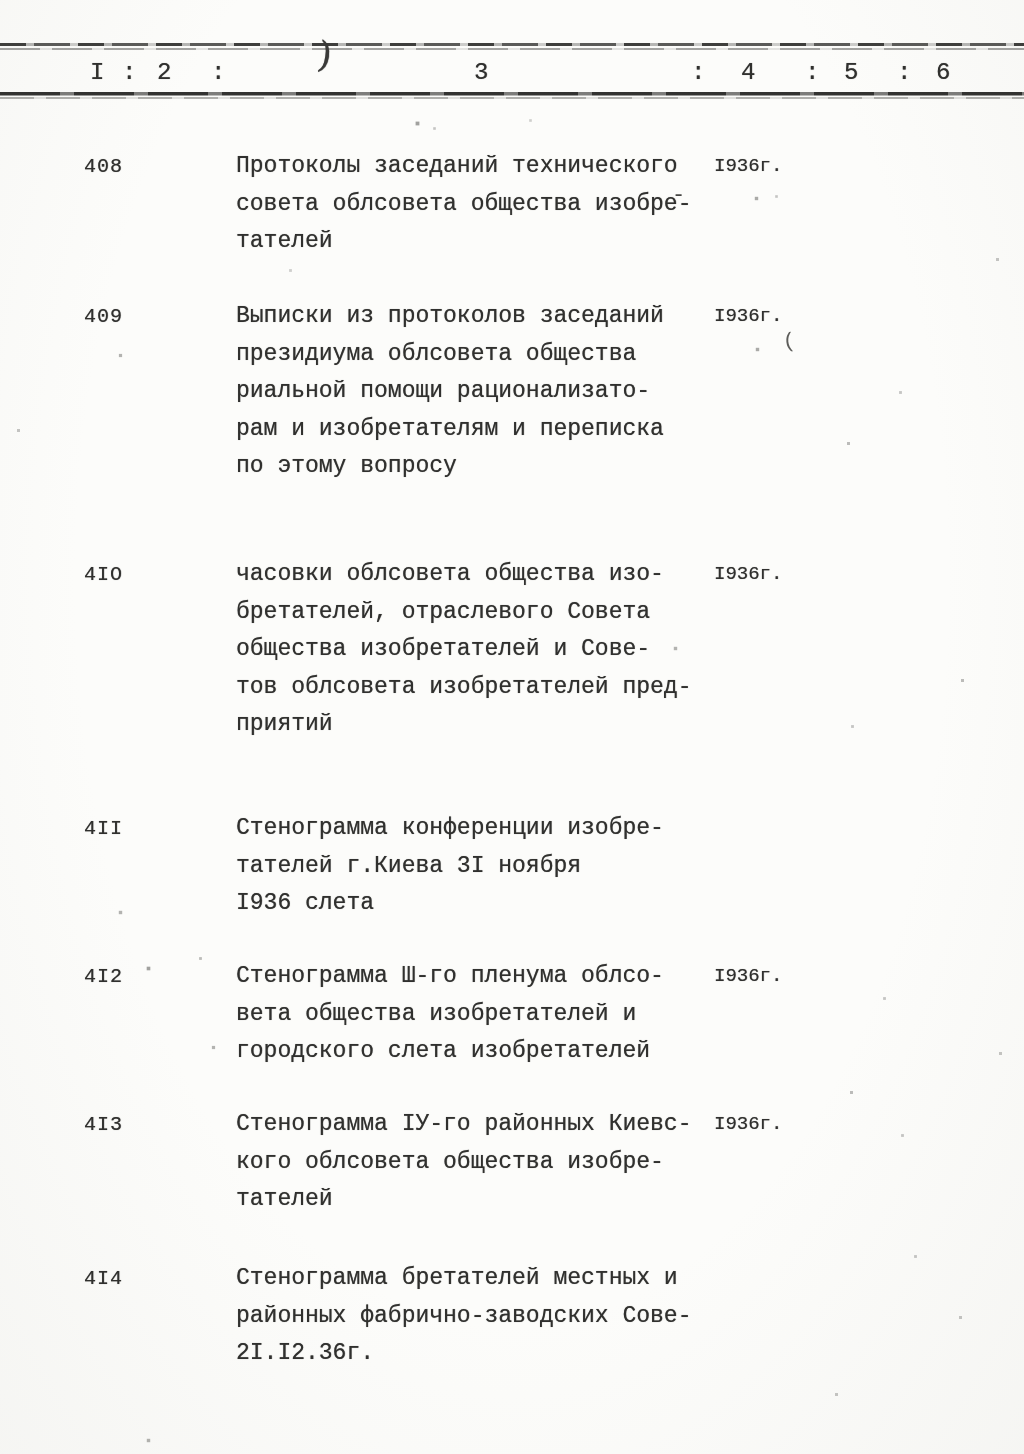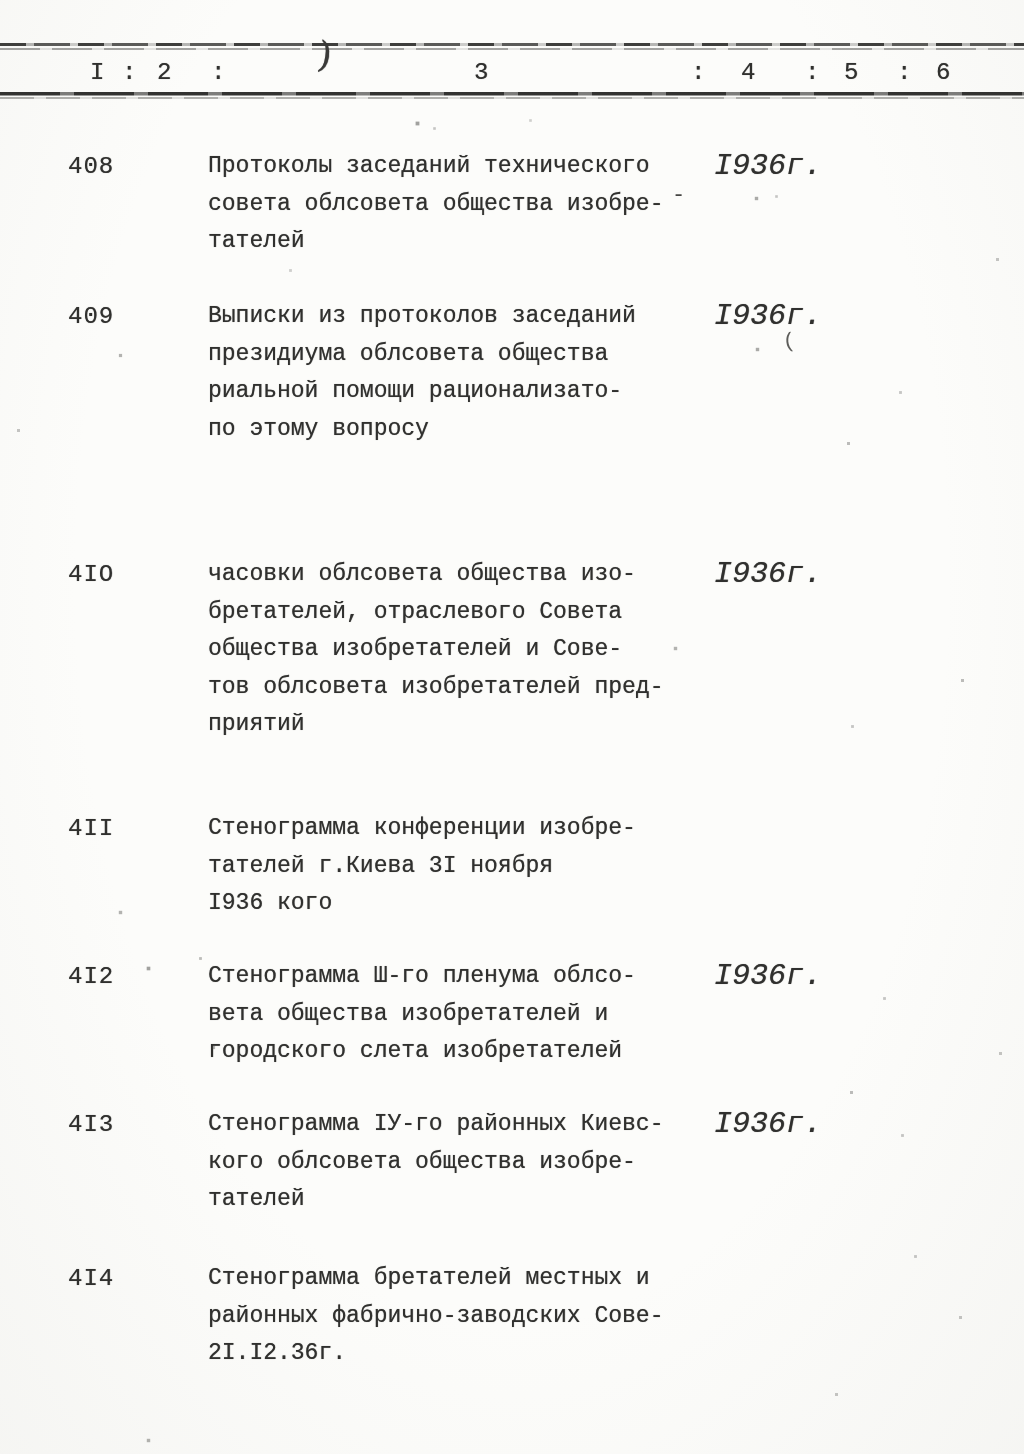--- a/index.html
+++ b/index.html
@@ -60,30 +60,30 @@
   .h-s3 { left: 691px; }
   .h-c4 { left: 741px; }
   .h-s4 { left: 805px; }
   .h-c5 { left: 844px; }
   .h-s5 { left: 897px; }
   .h-c6 { left: 936px; }
 
   
   .entry { position: absolute; left: 0; width: 1024px; }
   .entry .num {
-    position: absolute; left: 68px; top: 0;
-    font-size: 24px; line-height: 37.5px; letter-spacing: 1px;
+    position: absolute; left: 84px; top: 0;
+    font-size: 20px; line-height: 37.5px; letter-spacing: 1px;
   }
   .entry .desc {
-    position: absolute; left: 208px; top: 0; width: 480px;
+    position: absolute; left: 236px; top: 0; width: 480px;
     font-size: 23px; line-height: 37.5px; white-space: nowrap;
   }
   .entry .year {
     position: absolute; left: 714px; top: 0;
-    font-size: 30px; line-height: 37.5px; font-style: italic;
+    font-size: 19px; line-height: 37.5px;
   }
 
   
   .artifact { position: absolute; }
   .art-paren-top { left: 318px; top: 34px; font-size: 36px; transform: rotate(8deg); color: #3a3a38; font-family: "DejaVu Serif", serif; }
   .art-paren-right { left: 783px; top: 330px; font-size: 21px; color: #5d5d5a; transform: rotate(-6deg); }
   .art-dash { left: 672px; top: 183px; font-size: 22px; color: #454543; }
 
   .speckles {
     position: absolute; top: 0; left: 0; width: 1px; height: 1px;
@@ -151,41 +151,42 @@
           <div class="line">тателей</div>
         </div>
         <div class="year">I936г.</div>
       </div>
       <div class="entry ink" style="top: 298px;">
         <div class="num">409</div>
         <div class="desc">
           <div class="line">Выписки из протоколов заседаний</div>
           <div class="line">президиума облсовета общества</div>
           <div class="line">риальной помощи рационализато-</div>
+          <div class="line">рам и изобретателям и переписка</div>
           <div class="line">по этому вопросу</div>
         </div>
         <div class="year">I936г.</div>
       </div>
       <div class="entry ink" style="top: 556px;">
         <div class="num">4IO</div>
         <div class="desc">
           <div class="line">часовки облсовета общества изо-</div>
           <div class="line">бретателей, отраслевого Совета</div>
           <div class="line">общества изобретателей и Сове-</div>
           <div class="line">тов облсовета изобретателей пред-</div>
           <div class="line">приятий</div>
         </div>
         <div class="year">I936г.</div>
       </div>
       <div class="entry ink" style="top: 810px;">
         <div class="num">4II</div>
         <div class="desc">
           <div class="line">Стенограмма конференции изобре-</div>
           <div class="line">тателей г.Киева 3I ноября</div>
-          <div class="line">I936 кого</div>
+          <div class="line">I936 слета</div>
         </div>
       </div>
       <div class="entry ink" style="top: 958px;">
         <div class="num">4I2</div>
         <div class="desc">
           <div class="line">Стенограмма Ш-го пленума облсо-</div>
           <div class="line">вета общества изобретателей и</div>
           <div class="line">городского слета изобретателей</div>
         </div>
         <div class="year">I936г.</div>

